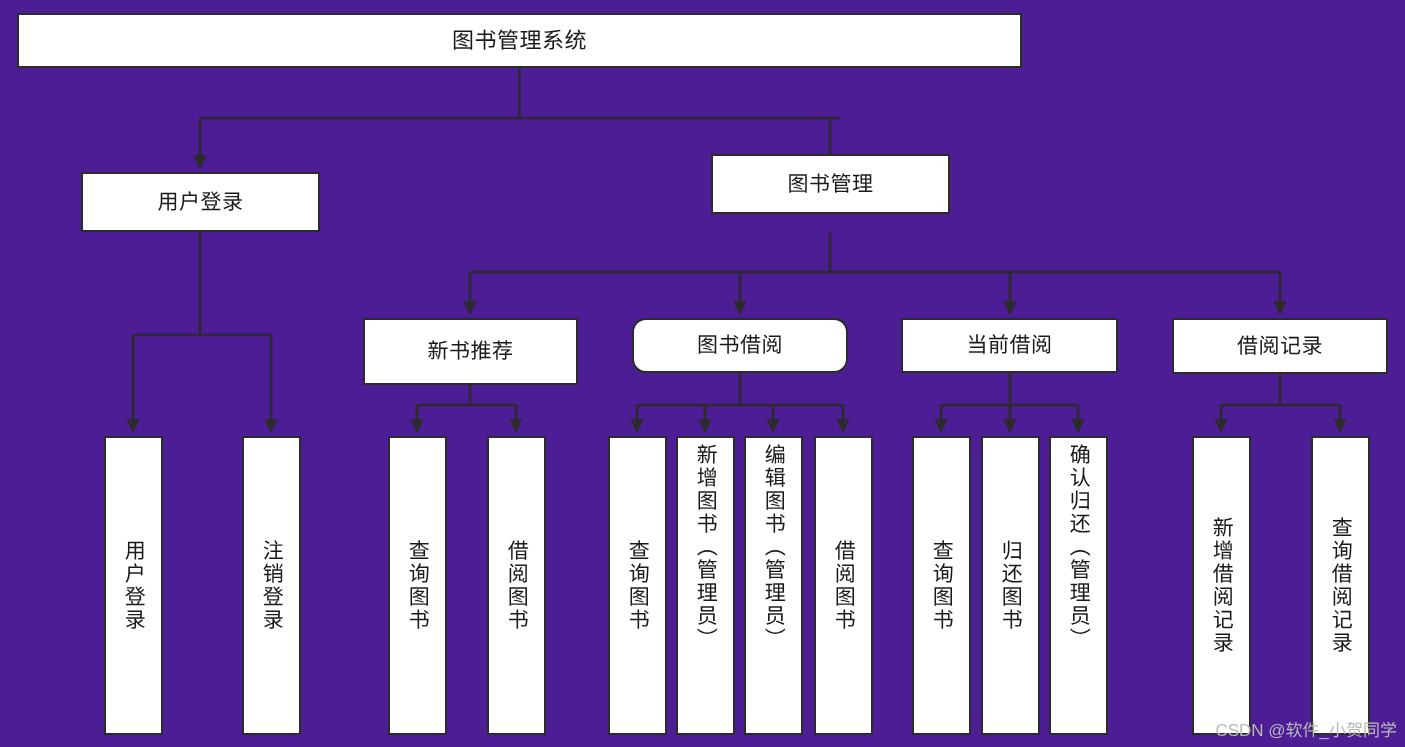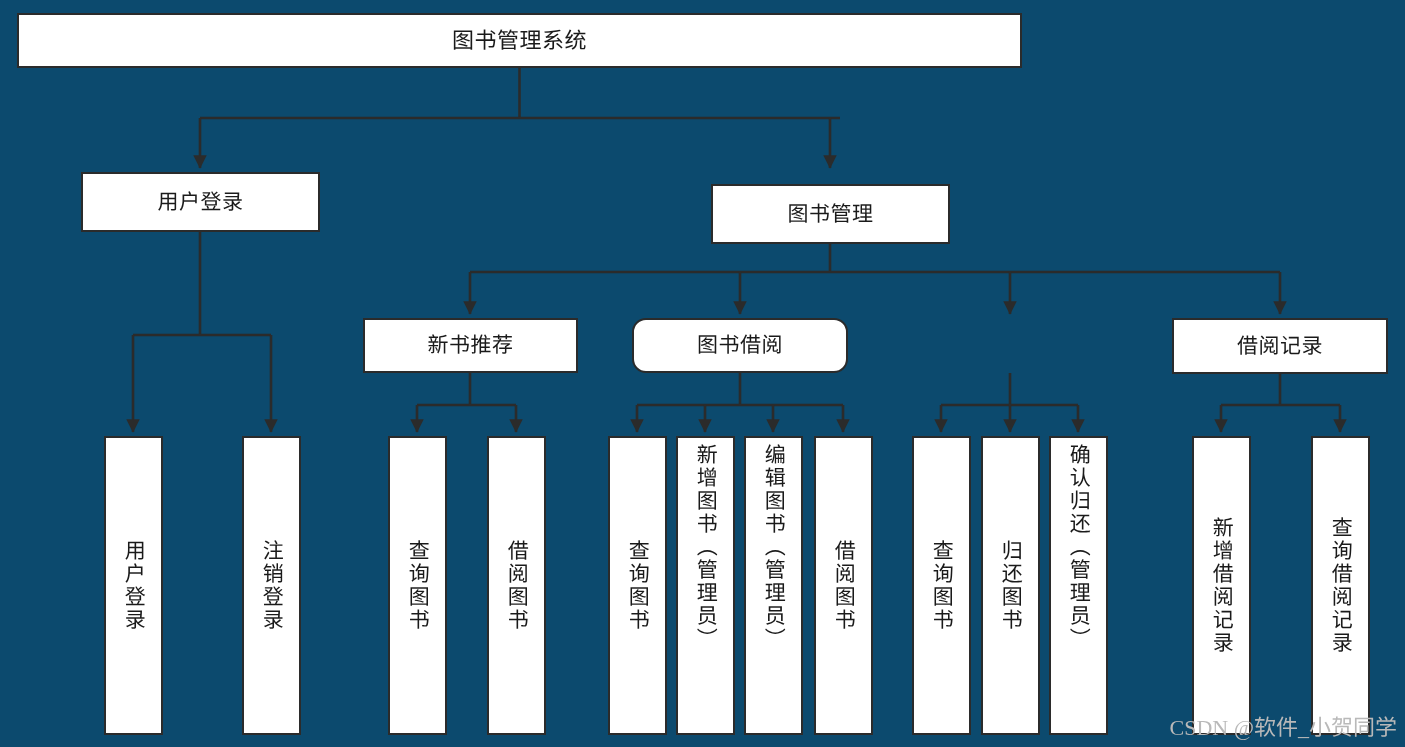--- a/index.html
+++ b/index.html
@@ -8,21 +8,21 @@
     padding: 0;
     background: #ffffff;
   }
   body {
     font-family: "Liberation Sans", "DejaVu Sans", sans-serif;
   }
   #canvas {
     position: relative;
     width: 1405px;
     height: 747px;
-    background: #0c4a6e;
+    background: #4c1d95;
     overflow: hidden;
   }
   #canvas svg.wires {
     position: absolute;
     left: 0;
     top: 0;
     width: 1405px;
     height: 747px;
     pointer-events: none;
   }
@@ -65,25 +65,25 @@
     white-space: nowrap;
   }
   .node.vert.mid {
     align-items: center;
     padding-top: 0;
   }
   .watermark {
     position: absolute;
     right: 8px;
     bottom: 6px;
-    font-size: 22px;
+    font-size: 17px;
     color: #b9b9b9;
     white-space: nowrap;
     z-index: 3;
-    font-family: Liberation Serif, serif;
+    font-family: Liberation Sans, sans-serif;
   }
 </style>
 </head>
 <body>
 
 <div id="canvas">
 
   <svg class="wires" viewBox="0 0 1405 747" xmlns="http://www.w3.org/2000/svg">
     <defs>
       <marker id="arrow" viewBox="0 0 10 10" refX="9.4" refY="5" markerWidth="5.2" markerHeight="5.2" orient="auto-start-reverse">
@@ -134,30 +134,33 @@
     </g>
   </svg>
 
   <div class="node horiz root" style="left:17px; top:13px; width:1005px; height:55px;">
     <span class="label">图书管理系统</span>
   </div>
 
   <div class="node horiz" style="left:81px; top:172px; width:239px; height:60px;">
     <span class="label">用户登录</span>
   </div>
-  <div class="node horiz" style="left:711px; top:184px; width:239px; height:60px;">
+  <div class="node horiz" style="left:711px; top:154px; width:239px; height:60px;">
     <span class="label">图书管理</span>
   </div>
 
-  <div class="node horiz" style="left:363px; top:318px; width:215px; height:55px;">
+  <div class="node horiz" style="left:363px; top:318px; width:215px; height:67px;">
     <span class="label">新书推荐</span>
   </div>
   <div class="node horiz" style="left:632px; top:318px; width:216px; height:55px;border-radius:14px;">
     <span class="label">图书借阅</span>
   </div>
+  <div class="node horiz" style="left:901px; top:318px; width:217px; height:55px;">
+    <span class="label">当前借阅</span>
+  </div>
   <div class="node horiz" style="left:1172px; top:318px; width:216px; height:56px;">
     <span class="label">借阅记录</span>
   </div>
 
   <div class="node vert mid" style="left:104px; top:436px; width:59px; height:299px;">
     <span class="label">用户登录</span>
   </div>
   <div class="node vert mid" style="left:242px; top:436px; width:59px; height:299px;">
     <span class="label">注销登录</span>
   </div>

